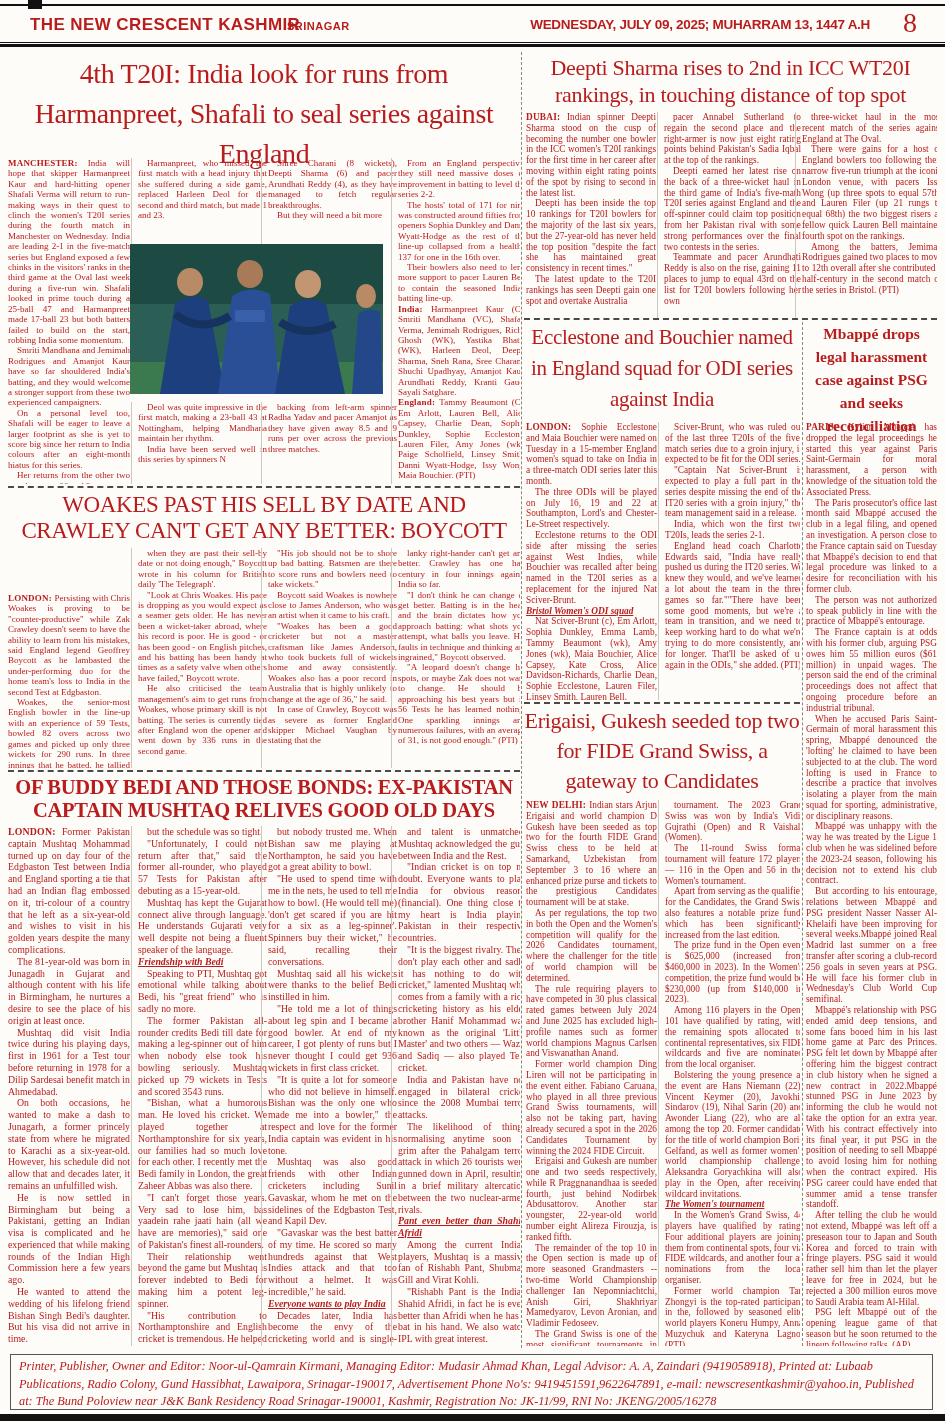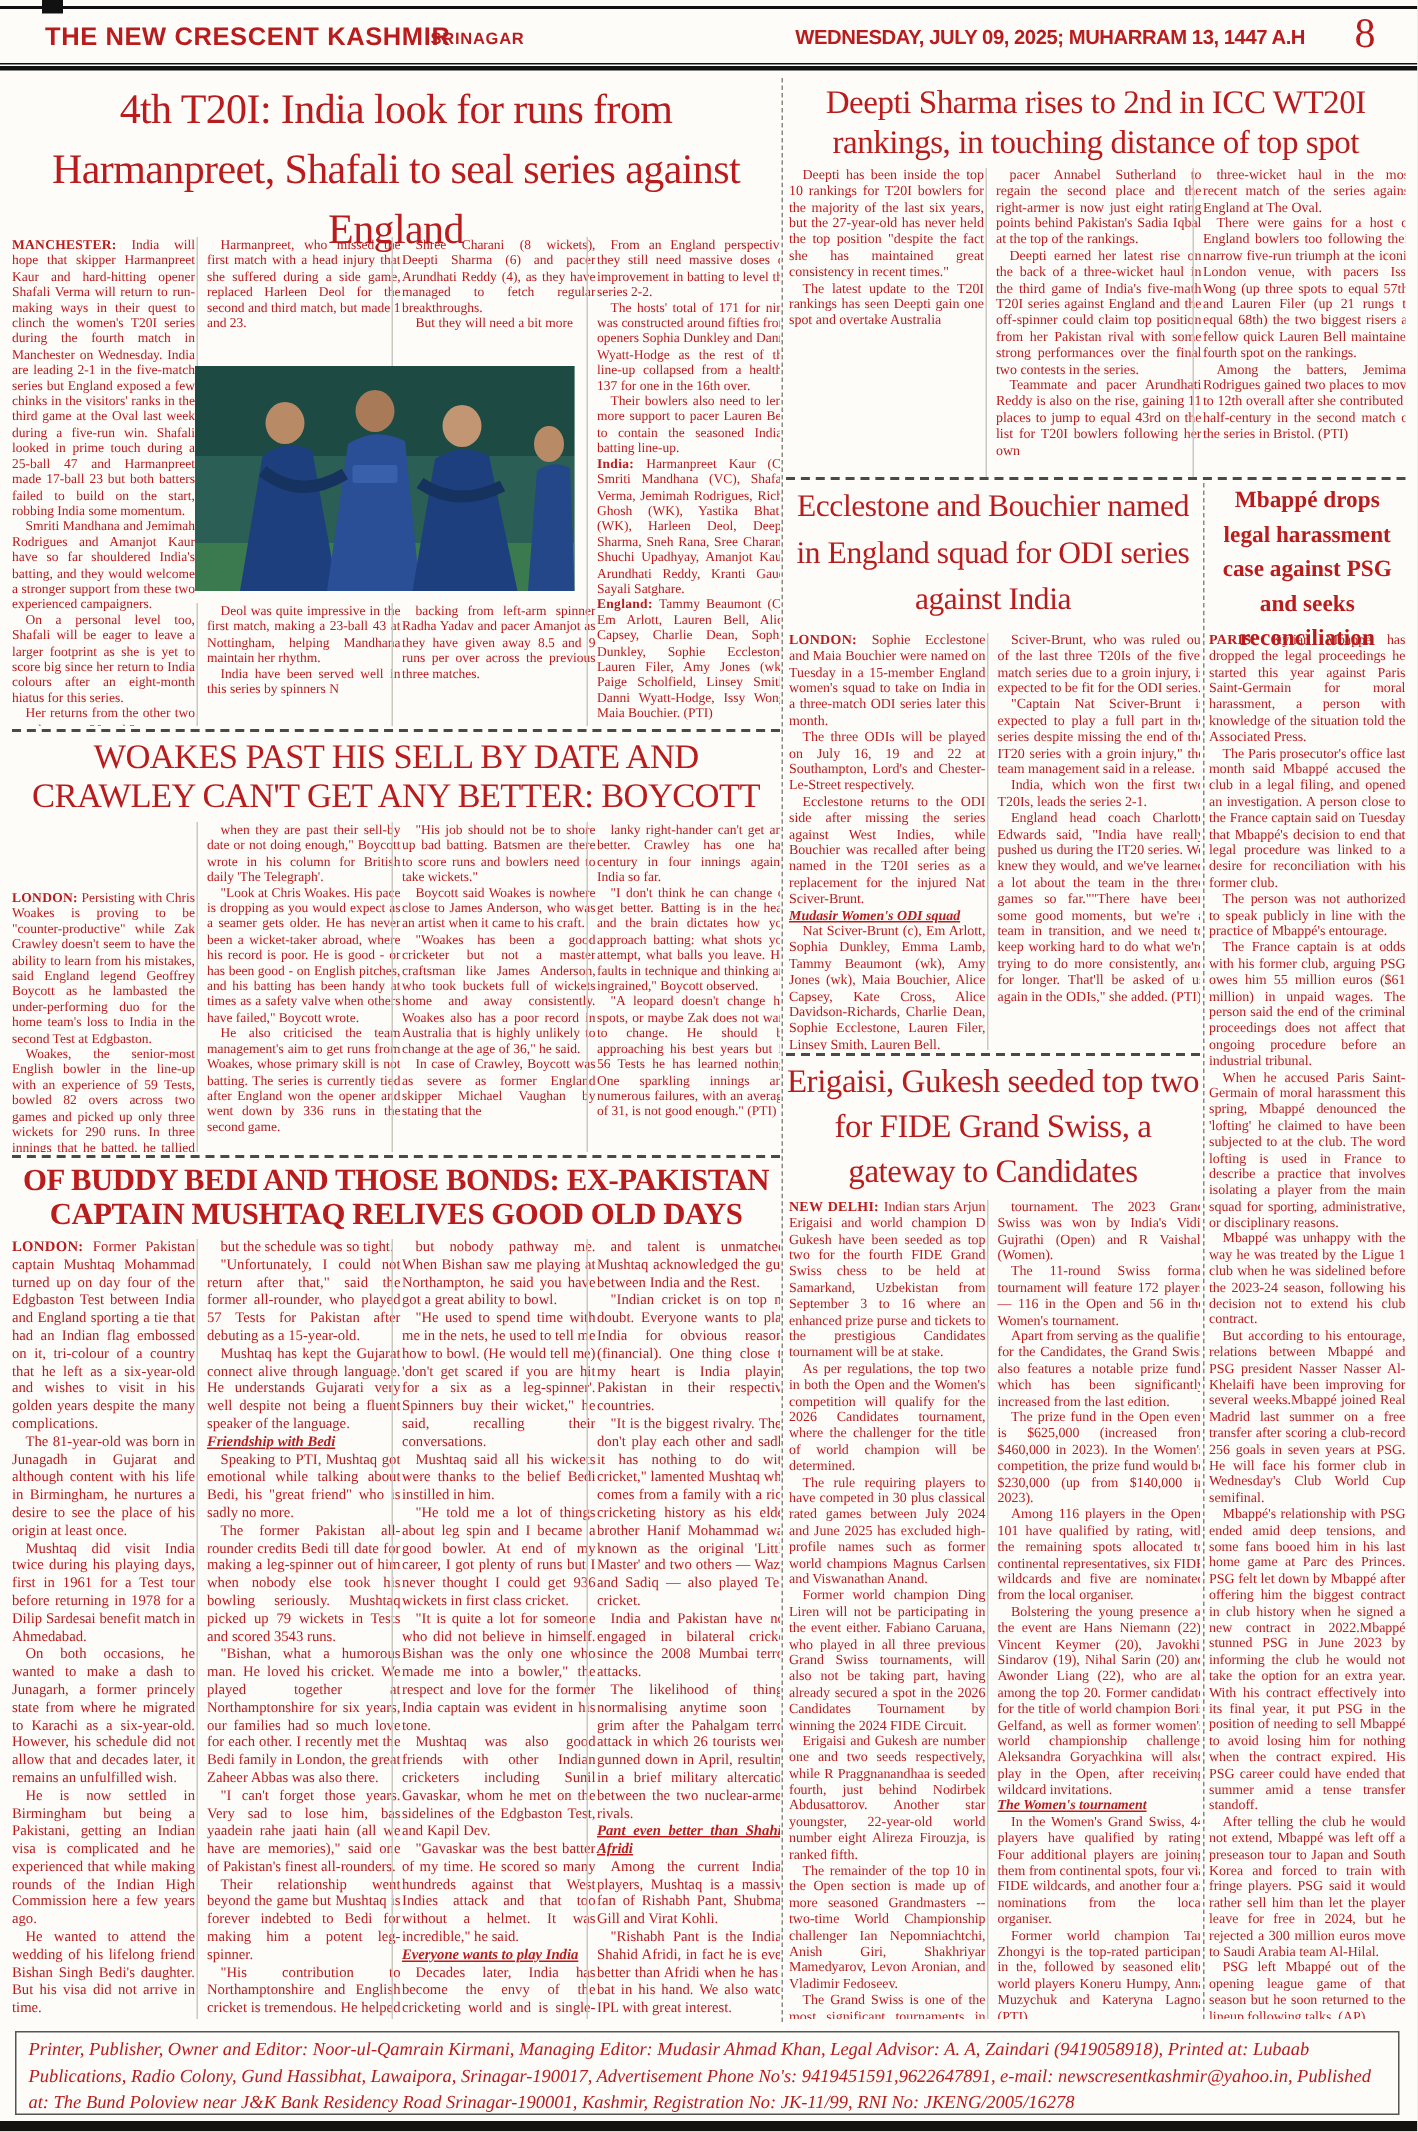--- a/index.html
+++ b/index.html
@@ -118,20 +118,21 @@
       <rect x="105" y="66" width="30" height="12" rx="2" fill="#3b63ad" opacity="0.9"></rect>
       <ellipse cx="236" cy="52" rx="10" ry="12" fill="#b98a66"></ellipse>
       <path d="M222 150 L228 70 Q238 62 250 68 L253 150 Z" fill="#24478a"></path>
     </svg>
   </div>
 
   <section class="abs" style="left:524px;top:54px;width:413px;height:264px;">
     <h1 class="hl-med">Deepti Sharma rises to 2nd in ICC WT20I rankings, in touching distance of top spot</h1>
     <div class="abs cols t93" style="left:0;top:58px;width:413px;height:206px;">
       <div class="col" style="left:2px;width:130px;">
+          <p class="dateline"><b>DUBAI: </b>Indian spinner Deepti Sharma stood on the cusp of becoming the number one bowler in the ICC women's T20I rankings for the first time in her career after moving within eight rating points of the spot by rising to second in the latest list.</p>
           <p>Deepti has been inside the top 10 rankings for T20I bowlers for the majority of the last six years, but the 27-year-old has never held the top position "despite the fact she has maintained great consistency in recent times."</p>
           <p>The latest update to the T20I rankings has seen Deepti gain one spot and overtake Australia</p>
         </div>
       <div class="col vrule" style="left:133px;width:137px;">
           <p>pacer Annabel Sutherland to regain the second place and the right-armer is now just eight rating points behind Pakistan's Sadia Iqbal at the top of the rankings.</p>
           <p>Deepti earned her latest rise on the back of a three-wicket haul in the third game of India's five-math T20I series against England and the off-spinner could claim top position from her Pakistan rival with some strong performances over the final two contests in the series.</p>
           <p>Teammate and pacer Arundhati Reddy is also on the rise, gaining 11 places to jump to equal 43rd on the list for T20I bowlers following her own</p>
         </div>
       <div class="col vrule" style="left:271px;width:140px;">
           <p>three-wicket haul in the most recent match of the series against England at The Oval.</p>
@@ -143,21 +144,21 @@
 
   <div class="dash" style="left:524px;top:318px;width:413px;"></div>
 
   <section class="abs" style="left:524px;top:322px;width:276px;height:380px;">
     <h1 class="hl-eccl">Ecclestone and Bouchier named in England squad for ODI series against India</h1>
     <div class="abs cols t93" style="left:0;top:100px;width:276px;height:278px;">
       <div class="col" style="left:2px;width:131px;">
           <p class="dateline"><b>LONDON: </b>Sophie Ecclestone and Maia Bouchier were named on Tuesday in a 15-member England women's squad to take on India in a three-match ODI series later this month.</p>
           <p>The three ODIs will be played on July 16, 19 and 22 at Southampton, Lord's and Chester-Le-Street respectively.</p>
           <p>Ecclestone returns to the ODI side after missing the series against West Indies, while Bouchier was recalled after being named in the T20I series as a replacement for the injured Nat Sciver-Brunt.</p>
-          <p class="subhead">Mudasir Women's ODI squad</p>
+          <p class="subhead">Bristol Women's ODI squad</p>
           <p>Nat Sciver-Brunt (c), Em Arlott, Sophia Dunkley, Emma Lamb, Tammy Beaumont (wk), Amy Jones (wk), Maia Bouchier, Alice Capsey, Kate Cross, Alice Davidson-Richards, Charlie Dean, Sophie Ecclestone, Lauren Filer, Linsey Smith, Lauren Bell.</p>
         </div>
       <div class="col vrule" style="left:134px;width:138px;">
           <p>Sciver-Brunt, who was ruled out of the last three T20Is of the five-match series due to a groin injury, is expected to be fit for the ODI series.</p>
           <p>"Captain Nat Sciver-Brunt is expected to play a full part in the series despite missing the end of the IT20 series with a groin injury," the team management said in a release.</p>
           <p>India, which won the first two T20Is, leads the series 2-1.</p>
           <p>England head coach Charlotte Edwards said, "India have really pushed us during the IT20 series. We knew they would, and we've learned a lot about the team in the three games so far.""There have been some good moments, but we're a team in transition, and we need to keep working hard to do what we're trying to do more consistently, and for longer. That'll be asked of us again in the ODIs," she added. (PTI)</p>
         </div>
     </div>
   </section>
@@ -259,21 +260,21 @@
           <p>Mushtaq has kept the Gujarat connect alive through language. He understands Gujarati very well despite not being a fluent speaker of the language.</p>
           <p class="subhead">Friendship with Bedi</p>
           <p>Speaking to PTI, Mushtaq got emotional while talking about Bedi, his "great friend" who is sadly no more.</p>
           <p>The former Pakistan all-rounder credits Bedi till date for making a leg-spinner out of him when nobody else took his bowling seriously. Mushtaq picked up 79 wickets in Tests and scored 3543 runs.</p>
           <p>"Bishan, what a humorous man. He loved his cricket. We played together at Northamptonshire for six years, our families had so much love for each other. I recently met the Bedi family in London, the great Zaheer Abbas was also there.</p>
           <p>"I can't forget those years. Very sad to lose him, bas yaadein rahe jaati hain (all we have are memories)," said one of Pakistan's finest all-rounders.</p>
           <p>Their relationship went beyond the game but Mushtaq is forever indebted to Bedi for making him a potent leg-spinner.</p>
           <p>"His contribution to Northamptonshire and English cricket is tremendous. He helped me become the bowler that I became.</p>
         </div>
       <div class="col vrule" style="left:253px;width:129px;">
-          <p>but nobody pathway me. When Bishan saw me playing at Northampton, he said you have got a great ability to bowl.</p>
+          <p>but nobody trusted me. When Bishan saw me playing at Northampton, he said you have got a great ability to bowl.</p>
           <p>"He used to spend time with me in the nets, he used to tell me how to bowl. (He would tell me) 'don't get scared if you are hit for a six as a leg-spinner'. Spinners buy their wicket," he said, recalling their conversations.</p>
           <p>Mushtaq said all his wickets were thanks to the belief Bedi instilled in him.</p>
           <p>"He told me a lot of things about leg spin and I became a good bowler. At end of my career, I got plenty of runs but I never thought I could get 936 wickets in first class cricket.</p>
           <p>"It is quite a lot for someone who did not believe in himself. Bishan was the only one who made me into a bowler," the respect and love for the former India captain was evident in his tone.</p>
           <p>Mushtaq was also good friends with other Indian cricketers including Sunil Gavaskar, whom he met on the sidelines of the Edgbaston Test, and Kapil Dev.</p>
           <p>"Gavaskar was the best batter of my time. He scored so many hundreds against that West Indies attack and that too without a helmet. It was incredible," he said.</p>
           <p class="subhead">Everyone wants to play India</p>
           <p>Decades later, India has become the envy of the cricketing world and is single-handedly driving the game's growth globally.</p>
         </div>
       <div class="col vrule" style="left:383px;width:128px;">

